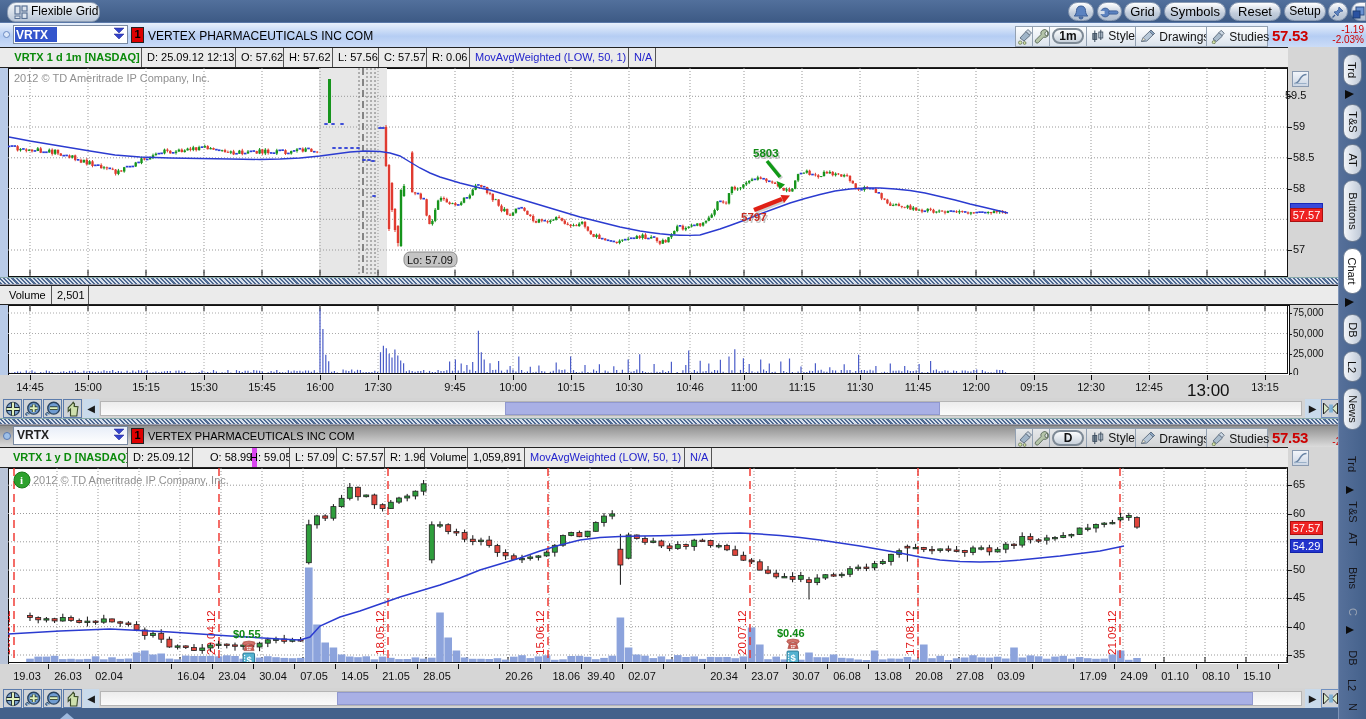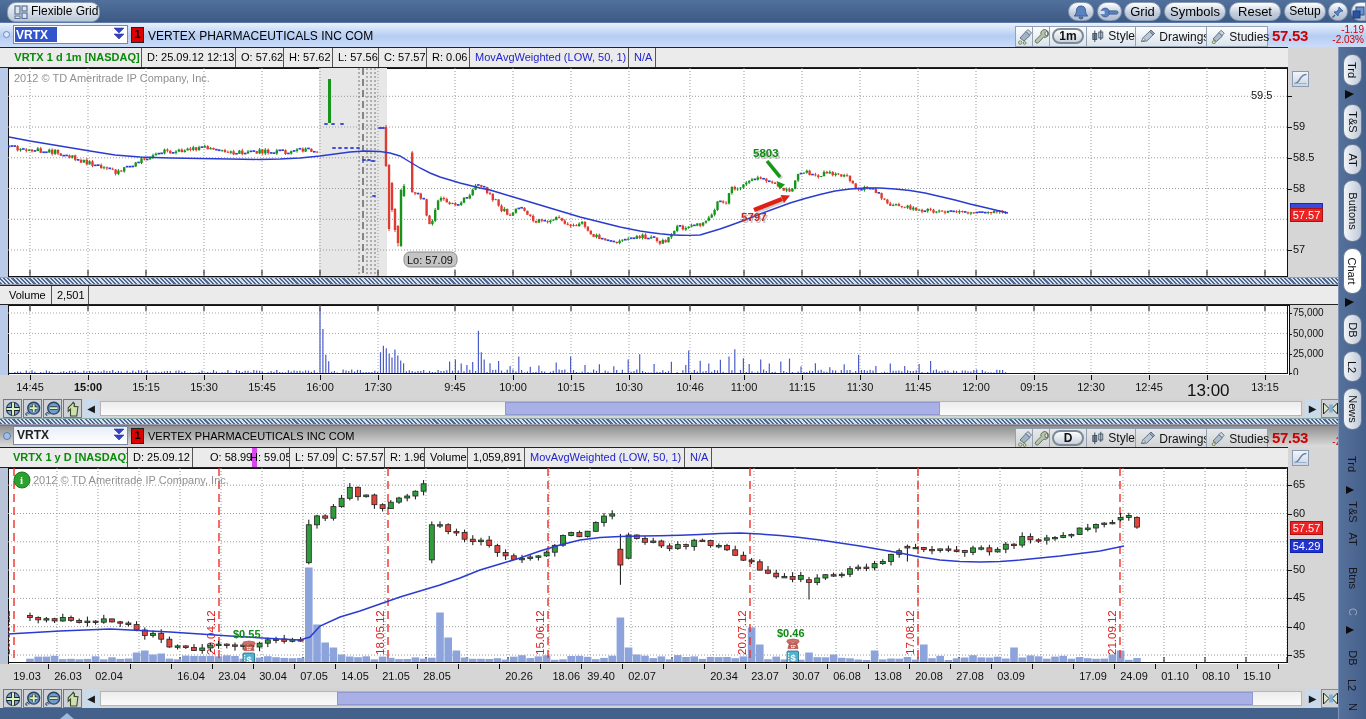--- a/index.html
+++ b/index.html
@@ -738,21 +738,21 @@
 <path d="M 777 116.5 l -8.5 -3.5 l 3 8.5 z" fill="#109a16"></path>
 <text x="733" y="153" font-size="11.5" font-weight="bold" fill="#888" opacity="0.5" transform="translate(1.5,1.5)">5797</text>
 <text x="733" y="153" font-size="11.5" font-weight="bold" fill="#c42a20">5797</text>
 <line x1="746" y1="142" x2="774" y2="131" stroke="#999" stroke-width="5" opacity="0.45" transform="translate(1.5,1.5)"></line>
 <line x1="746" y1="142" x2="774" y2="131" stroke="#e02015" stroke-width="4.5"></line>
 <path d="M 782 127.5 l -9.5 -0.5 l 3.5 8 z" fill="#e02015"></path>
 <line x1="1279.5" y1="0" x2="1279.5" y2="208" stroke="#111"></line>
 <text x="6" y="14" font-size="11" fill="#909090">2012 © TD Ameritrade IP Company, Inc.</text>
 </svg>
 <div style="position:absolute;left:1288px;top:47px;width:50px;height:328px;background:#d6d6d6;"></div>
-<div style="position:absolute;left:1229px;top:89.3px;font-size:11px;color:#111;padding-left:22px;">59.5</div>
+<div style="position:absolute;left:1263px;top:89.3px;font-size:11px;color:#111;padding-left:22px;">59.5</div>
 <div style="position:absolute;left:1288px;top:96.3px;width:4px;height:1px;background:#111;"></div>
 <div style="position:absolute;left:1293px;top:120px;font-size:11px;color:#111;">59</div>
 <div style="position:absolute;left:1288px;top:127px;width:4px;height:1px;background:#111;"></div>
 <div style="position:absolute;left:1293px;top:150.8px;font-size:11px;color:#111;">58.5</div>
 <div style="position:absolute;left:1288px;top:157.8px;width:4px;height:1px;background:#111;"></div>
 <div style="position:absolute;left:1293px;top:181.5px;font-size:11px;color:#111;">58</div>
 <div style="position:absolute;left:1288px;top:188.5px;width:4px;height:1px;background:#111;"></div>
 <div style="position:absolute;left:1293px;top:243px;font-size:11px;color:#111;">57</div>
 <div style="position:absolute;left:1288px;top:250px;width:4px;height:1px;background:#111;"></div>
 <div style="position:absolute;left:1290px;top:203px;width:33px;height:13px;background:#3949d8;border:1px solid #1828b8;box-sizing:border-box;"></div>
@@ -1168,21 +1168,21 @@
 <line x1="988.8" y1="68.5" x2="988.8" y2="64.7" stroke="#4a5cc8" stroke-width="1.2"></line>
 <line x1="991.7" y1="68.5" x2="991.7" y2="65.1" stroke="#4a5cc8" stroke-width="1.2"></line>
 <line x1="994.6" y1="68.5" x2="994.6" y2="64.9" stroke="#4a5cc8" stroke-width="1.2"></line>
 <line x1="997.5" y1="68.5" x2="997.5" y2="67.2" stroke="#4a5cc8" stroke-width="1.2"></line>
 <line x1="0" y1="68.5" x2="1280" y2="68.5" stroke="#111"></line>
     <line x1="1279.5" y1="0" x2="1279.5" y2="69" stroke="#111"></line>
 </svg>
 <div style="position:absolute;left:0;top:375px;width:1338px;height:23px;background:#d6d6d6;"></div>
 <div style="position:absolute;left:30px;top:381px;width:40px;margin-left:-20px;text-align:center;font-size:11px;color:#111;">14:45</div>
 <div style="position:absolute;left:30px;top:375px;width:1px;height:5px;background:#111;"></div>
-<div style="position:absolute;left:88px;top:381px;width:40px;margin-left:-20px;text-align:center;font-size:11px;color:#111;font-weight:bold;">15:00</div>
+<div style="position:absolute;left:88px;top:381px;width:40px;margin-left:-20px;text-align:center;font-size:11px;color:#111;">15:00</div>
 <div style="position:absolute;left:88px;top:375px;width:1px;height:5px;background:#111;"></div>
 <div style="position:absolute;left:146px;top:381px;width:40px;margin-left:-20px;text-align:center;font-size:11px;color:#111;">15:15</div>
 <div style="position:absolute;left:146px;top:375px;width:1px;height:5px;background:#111;"></div>
 <div style="position:absolute;left:204px;top:381px;width:40px;margin-left:-20px;text-align:center;font-size:11px;color:#111;">15:30</div>
 <div style="position:absolute;left:204px;top:375px;width:1px;height:5px;background:#111;"></div>
 <div style="position:absolute;left:262px;top:381px;width:40px;margin-left:-20px;text-align:center;font-size:11px;color:#111;">15:45</div>
 <div style="position:absolute;left:262px;top:375px;width:1px;height:5px;background:#111;"></div>
 <div style="position:absolute;left:320px;top:381px;width:40px;margin-left:-20px;text-align:center;font-size:11px;color:#111;">16:00</div>
 <div style="position:absolute;left:320px;top:375px;width:1px;height:5px;background:#111;"></div>
 <div style="position:absolute;left:378px;top:381px;width:40px;margin-left:-20px;text-align:center;font-size:11px;color:#111;">17:30</div>

